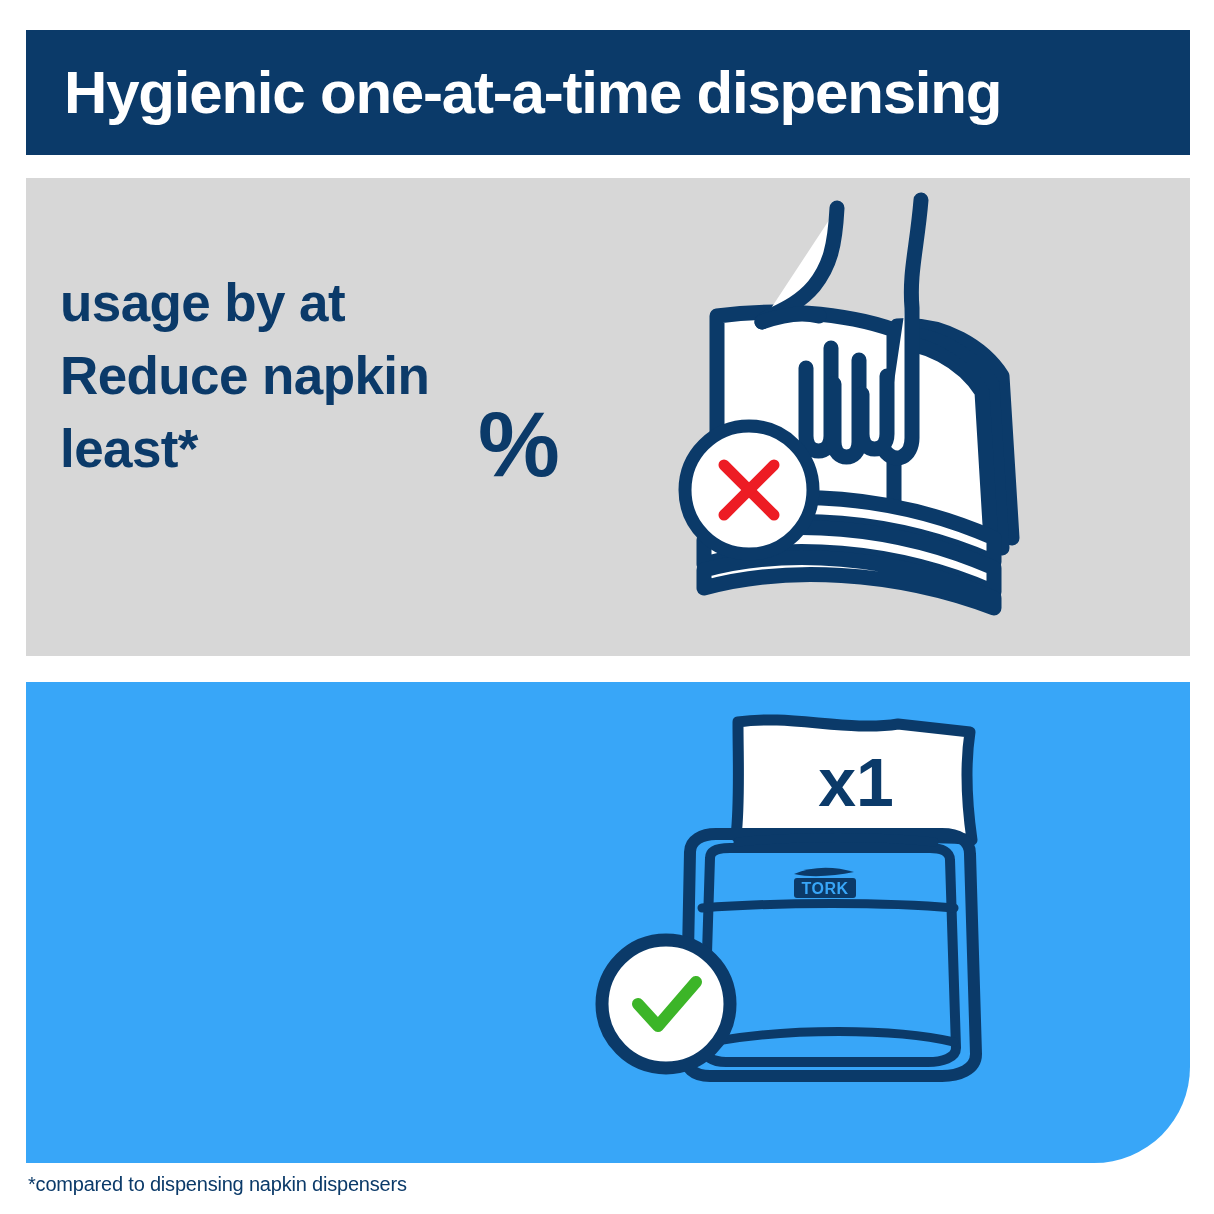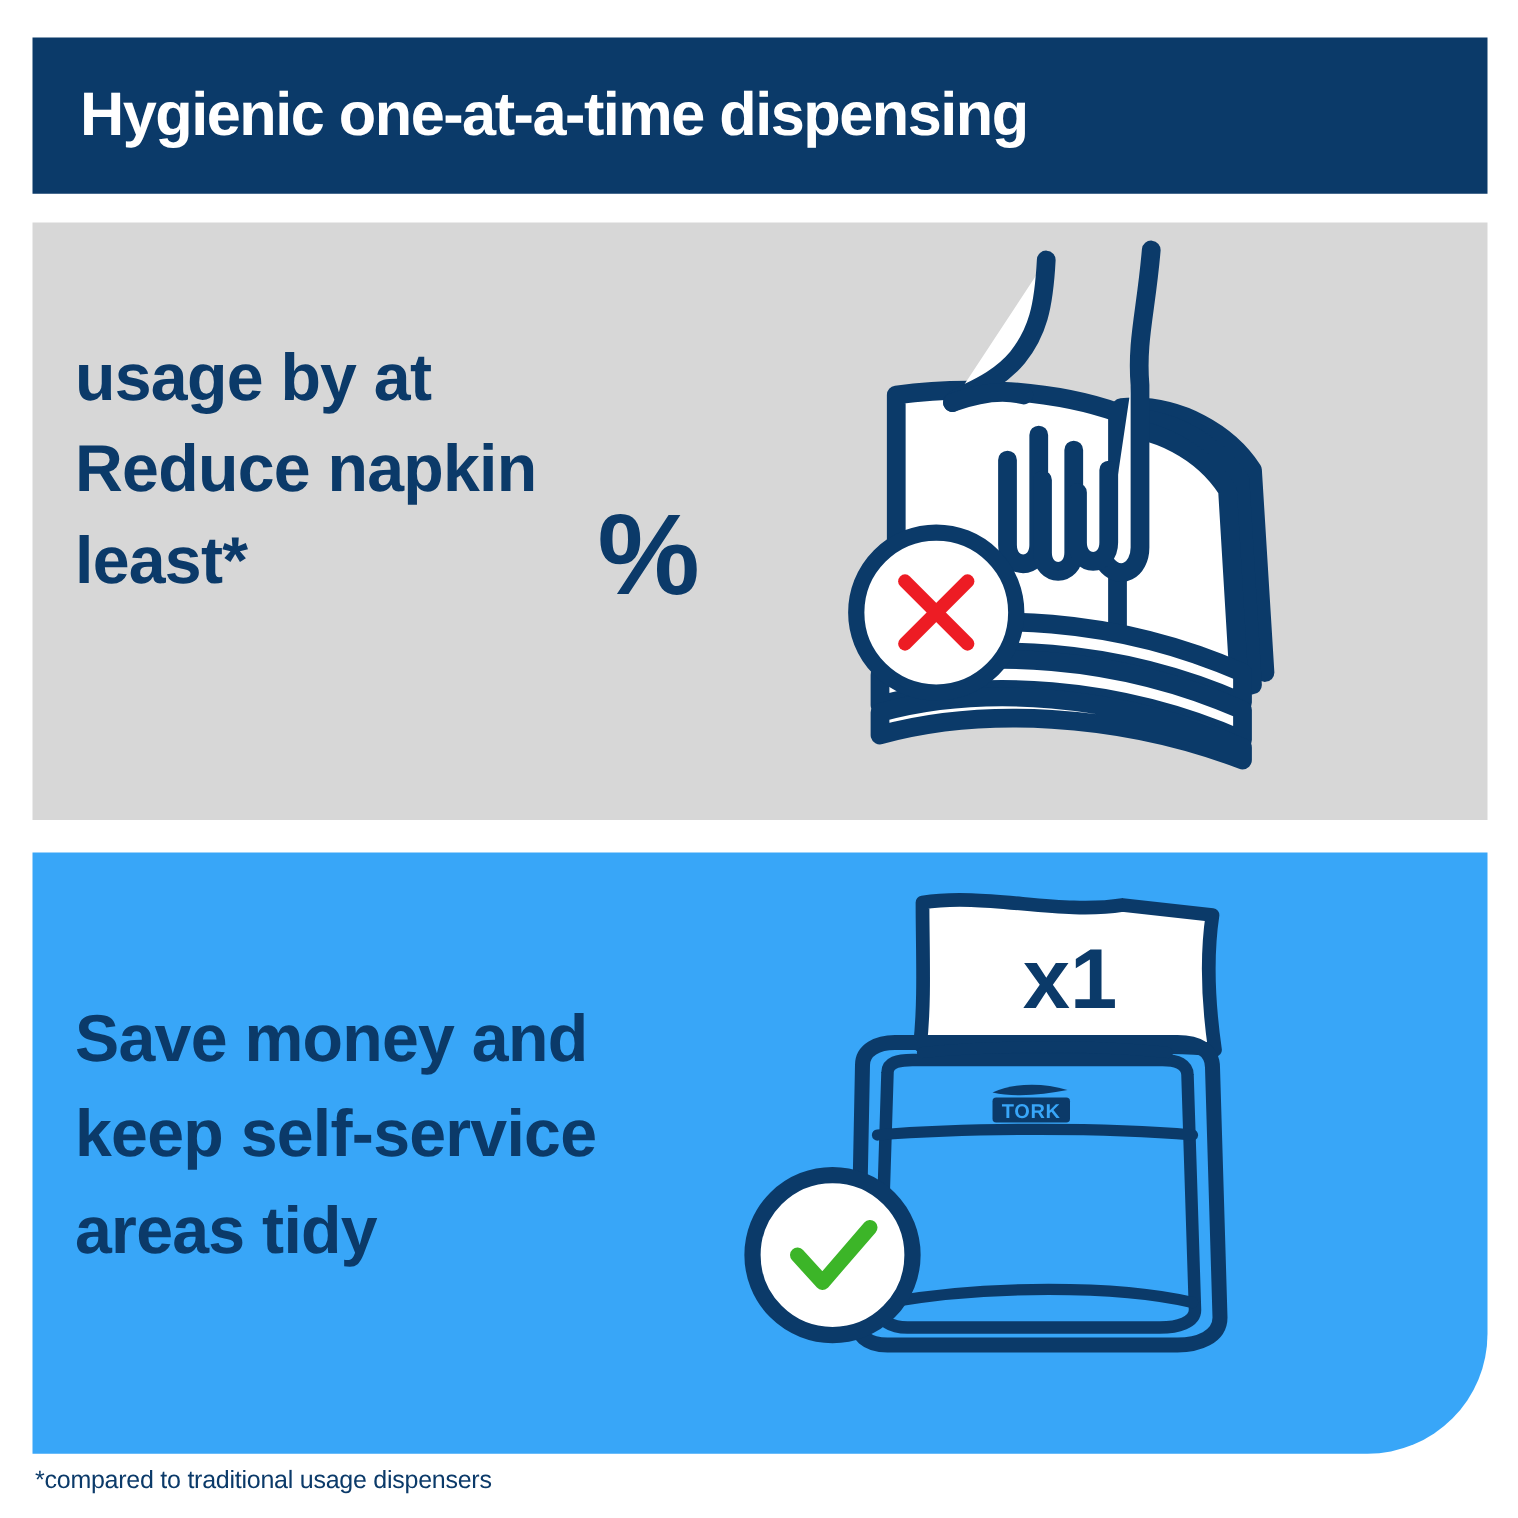--- a/index.html
+++ b/index.html
@@ -27,21 +27,21 @@
     left: 26px;
     top: 30px;
     width: 1164px;
     height: 125px;
     background: #0b3a69;
     display: flex;
     align-items: center;
   }
   .header-title {
     color: #ffffff;
-    font-size: 49px;
+    font-size: 60px;
     font-weight: 700;
     letter-spacing: -1.2px;
     line-height: 1;
     padding-left: 38px;
     white-space: nowrap;
   }
 
   
   .gray-panel {
     position: absolute;
@@ -212,25 +212,20 @@
             <line x1="80" y1="277" x2="130" y2="327"></line>
             <line x1="130" y1="277" x2="80" y2="327"></line>
           </g>
         </g>
       </svg>
     </div>
   </div>
 
   <div class="blue-panel">
 
-    <div class="blue-copy">
-      <div class="blue-line">Save money and</div>
-      <div class="blue-line">keep self-service</div>
-      <div class="blue-line">areas tidy</div>
-    </div>
 
     <div class="art-dispenser">
       <svg width="460" height="420" viewBox="0 0 460 420">
 
         <path d="M140 20 C190 12 250 30 300 22 L372 30 C366 70 370 110 374 138
                  C320 130 250 146 196 140 L138 134 C142 100 140 58 140 20 Z" fill="#ffffff" stroke="#0b3a69" stroke-width="11" stroke-linejoin="round"></path>
         <text x="258" y="104" text-anchor="middle" font-family="Liberation Sans, sans-serif" font-size="68" font-weight="700" fill="#0b3a69">x1</text>
 
         <path d="M92 150 C92 138 104 132 118 132 L344 132 C360 132 372 138 372 152
                  L378 352 C378 368 360 374 344 374 L112 374 C96 374 86 366 88 352 Z" fill="none" stroke="#0b3a69" stroke-width="12" stroke-linejoin="round"></path>
@@ -251,15 +246,15 @@
         </g>
 
         <g>
           <circle cx="68" cy="302" r="64" fill="#ffffff" stroke="#0b3a69" stroke-width="13"></circle>
           <path d="M40 302 L60 324 L98 280" fill="none" stroke="#3cb528" stroke-width="12" stroke-linecap="round" stroke-linejoin="round"></path>
         </g>
       </svg>
     </div>
   </div>
 
-  <div class="footnote">*compared to traditional usage dispensers</div>
+  <div class="footnote">*compared to dispensing napkin dispensers</div>
 
 </div>
 
 </body></html>

